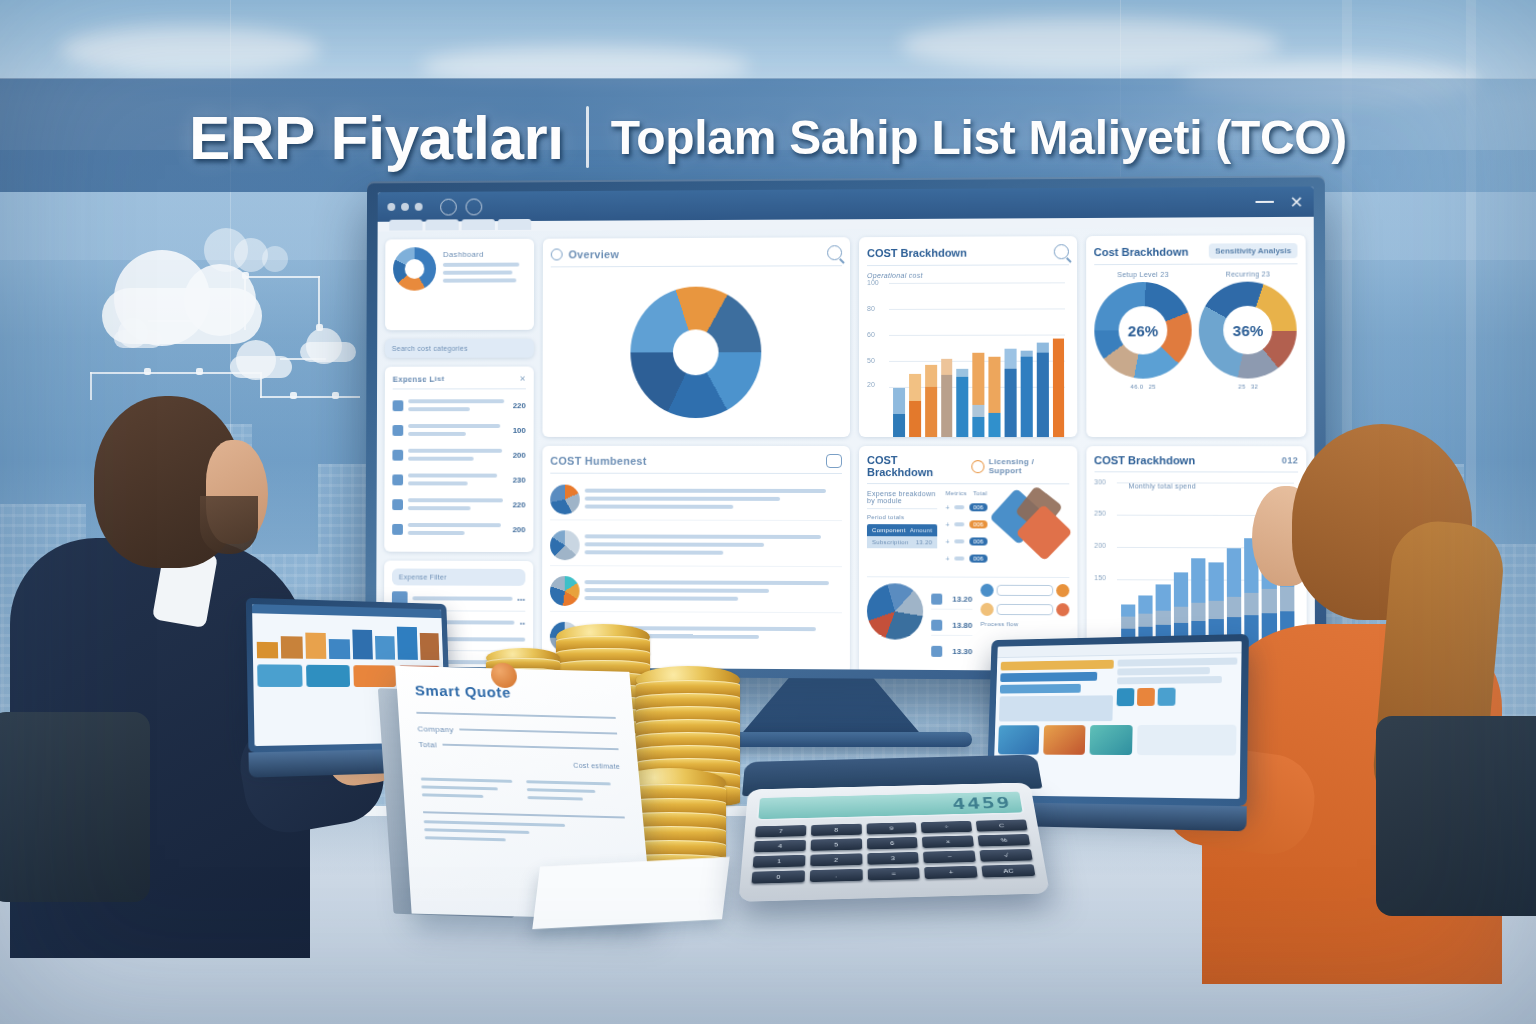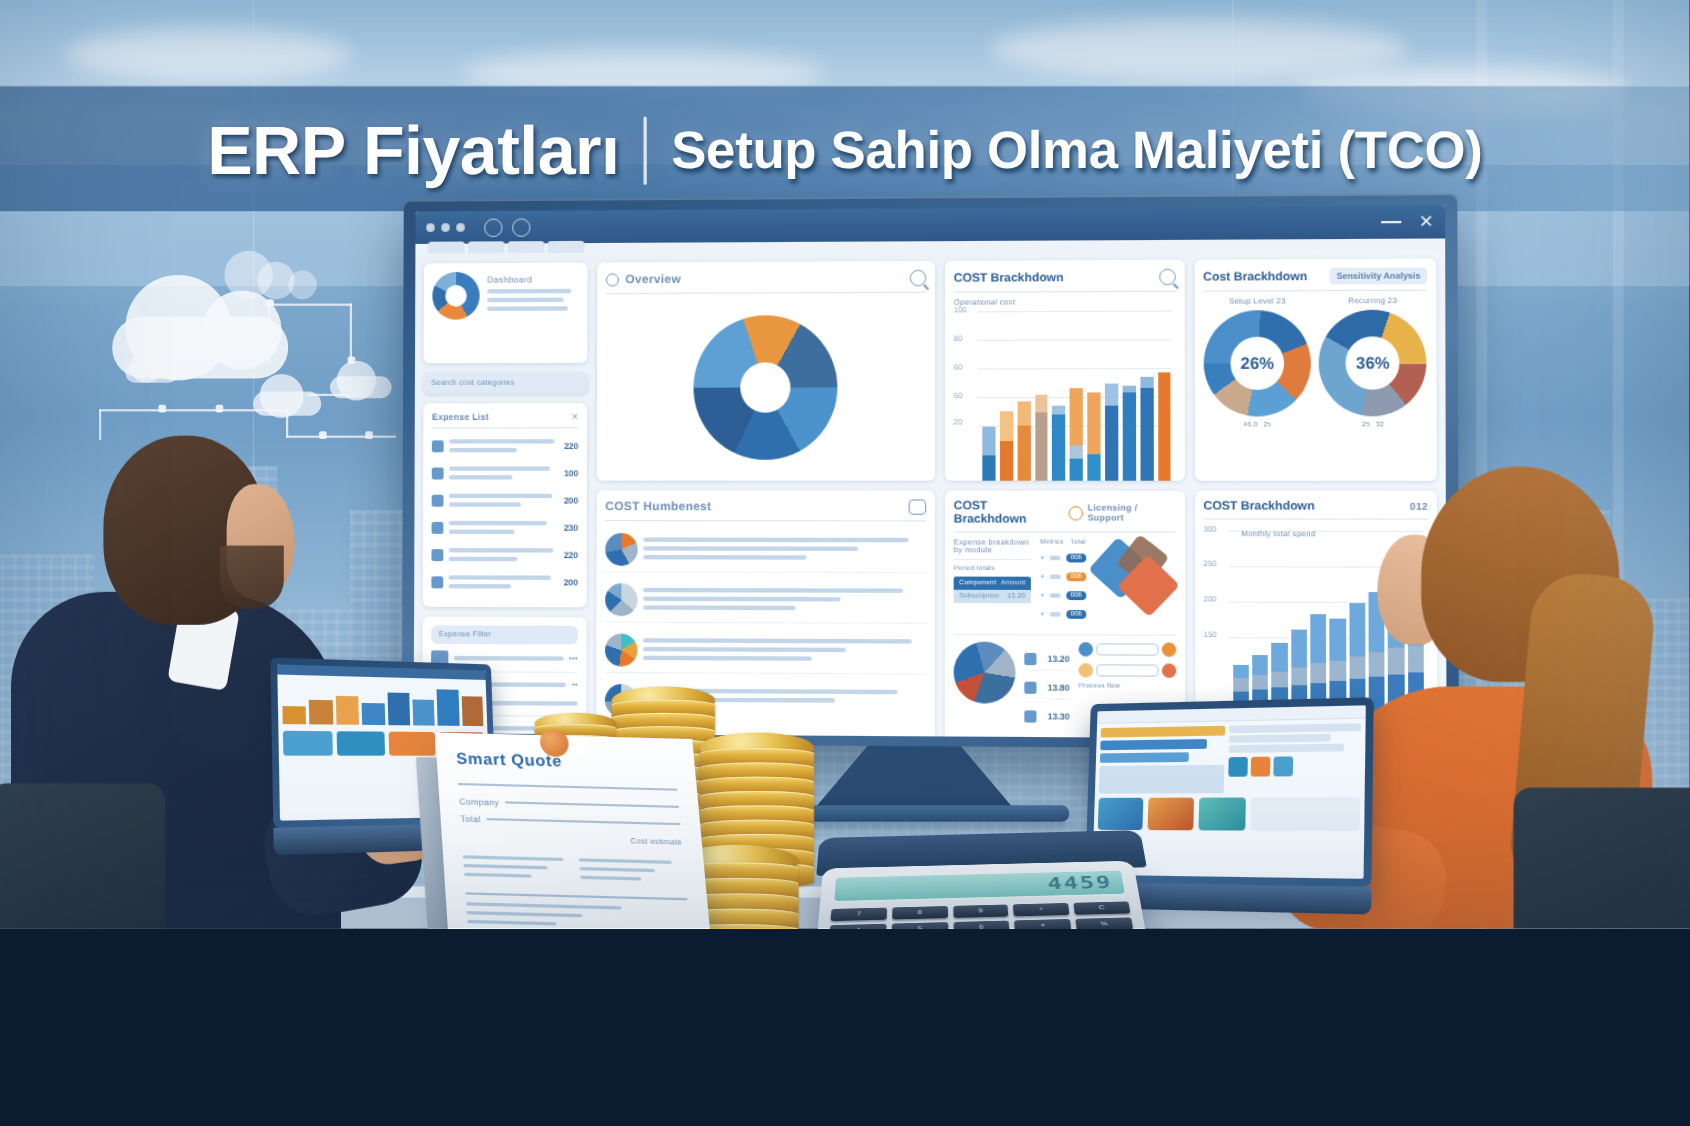--- a/index.html
+++ b/index.html
@@ -1,17 +1,17 @@
 <!DOCTYPE html>
 <html><head>
 <meta charset="utf-8">
 <style>
   html,body{margin:0;padding:0;background:#0b1c30;}
   body{font-family:"Liberation Sans","DejaVu Sans",sans-serif;}
-  #stage{position:relative;width:1536px;height:844px;overflow:hidden;
+  #stage{position:relative;width:1536px;height:1024px;overflow:hidden;
     background:linear-gradient(180deg,#9fc4e0 0%,#bcd6ea 12%,#a8c8e2 22%,#7fa9cc 33%,#6d9bc3 45%,#8fb4d2 60%,#b9d0e3 78%,#cfe0ee 100%);}
 
   
   .sky{position:absolute;left:0;top:0;width:1536px;height:260px;
     background:linear-gradient(180deg,#9ec6e4 0%,#c5dcee 40%,#b0cde5 100%);}
   .cloudwisp{position:absolute;border-radius:50%;background:rgba(255,255,255,.55);filter:blur(9px);}
   .city{position:absolute;left:0;top:150px;width:1536px;height:874px;overflow:hidden;}
   .bld{position:absolute;bottom:0;background:linear-gradient(180deg,rgba(150,185,214,.85),rgba(96,140,180,.75));}
   .bld::after{content:"";position:absolute;inset:0;
     background-image:repeating-linear-gradient(180deg,rgba(255,255,255,.16) 0 3px,transparent 3px 10px),
@@ -229,21 +229,21 @@
   <div class="cityveil"></div>
   <div class="glassmullion" style="left:1342px;"></div>
   <div class="glassmullion" style="left:1466px;"></div>
   <div class="glasspane" style="left:230px;"></div>
   <div class="glasspane" style="left:1120px;"></div>
 
   <div class="banner"></div>
   <div class="titlewrap">
     <div class="t1">ERP Fiyatları</div>
     <div class="tdiv"></div>
-    <div class="t2">Setup Sahip Olma Maliyeti (TCO)</div>
+    <div class="t2">Toplam Sahip List Maliyeti (TCO)</div>
   </div>
 
   <div class="cloudart">
     <div class="cl" style="left:30px;top:28px;width:96px;height:96px;"></div>
     <div class="cl" style="left:100px;top:42px;width:72px;height:72px;"></div>
     <div class="cbody" style="left:18px;top:66px;width:160px;height:56px;"></div>
     <div class="cl" style="left:120px;top:6px;width:44px;height:44px;opacity:.55;"></div>
     <div class="cl" style="left:150px;top:16px;width:34px;height:34px;opacity:.55;"></div>
     <div class="cl" style="left:178px;top:24px;width:26px;height:26px;opacity:.45;"></div>
     <div class="cl" style="left:34px;top:96px;width:30px;height:30px;opacity:.75;"></div>

